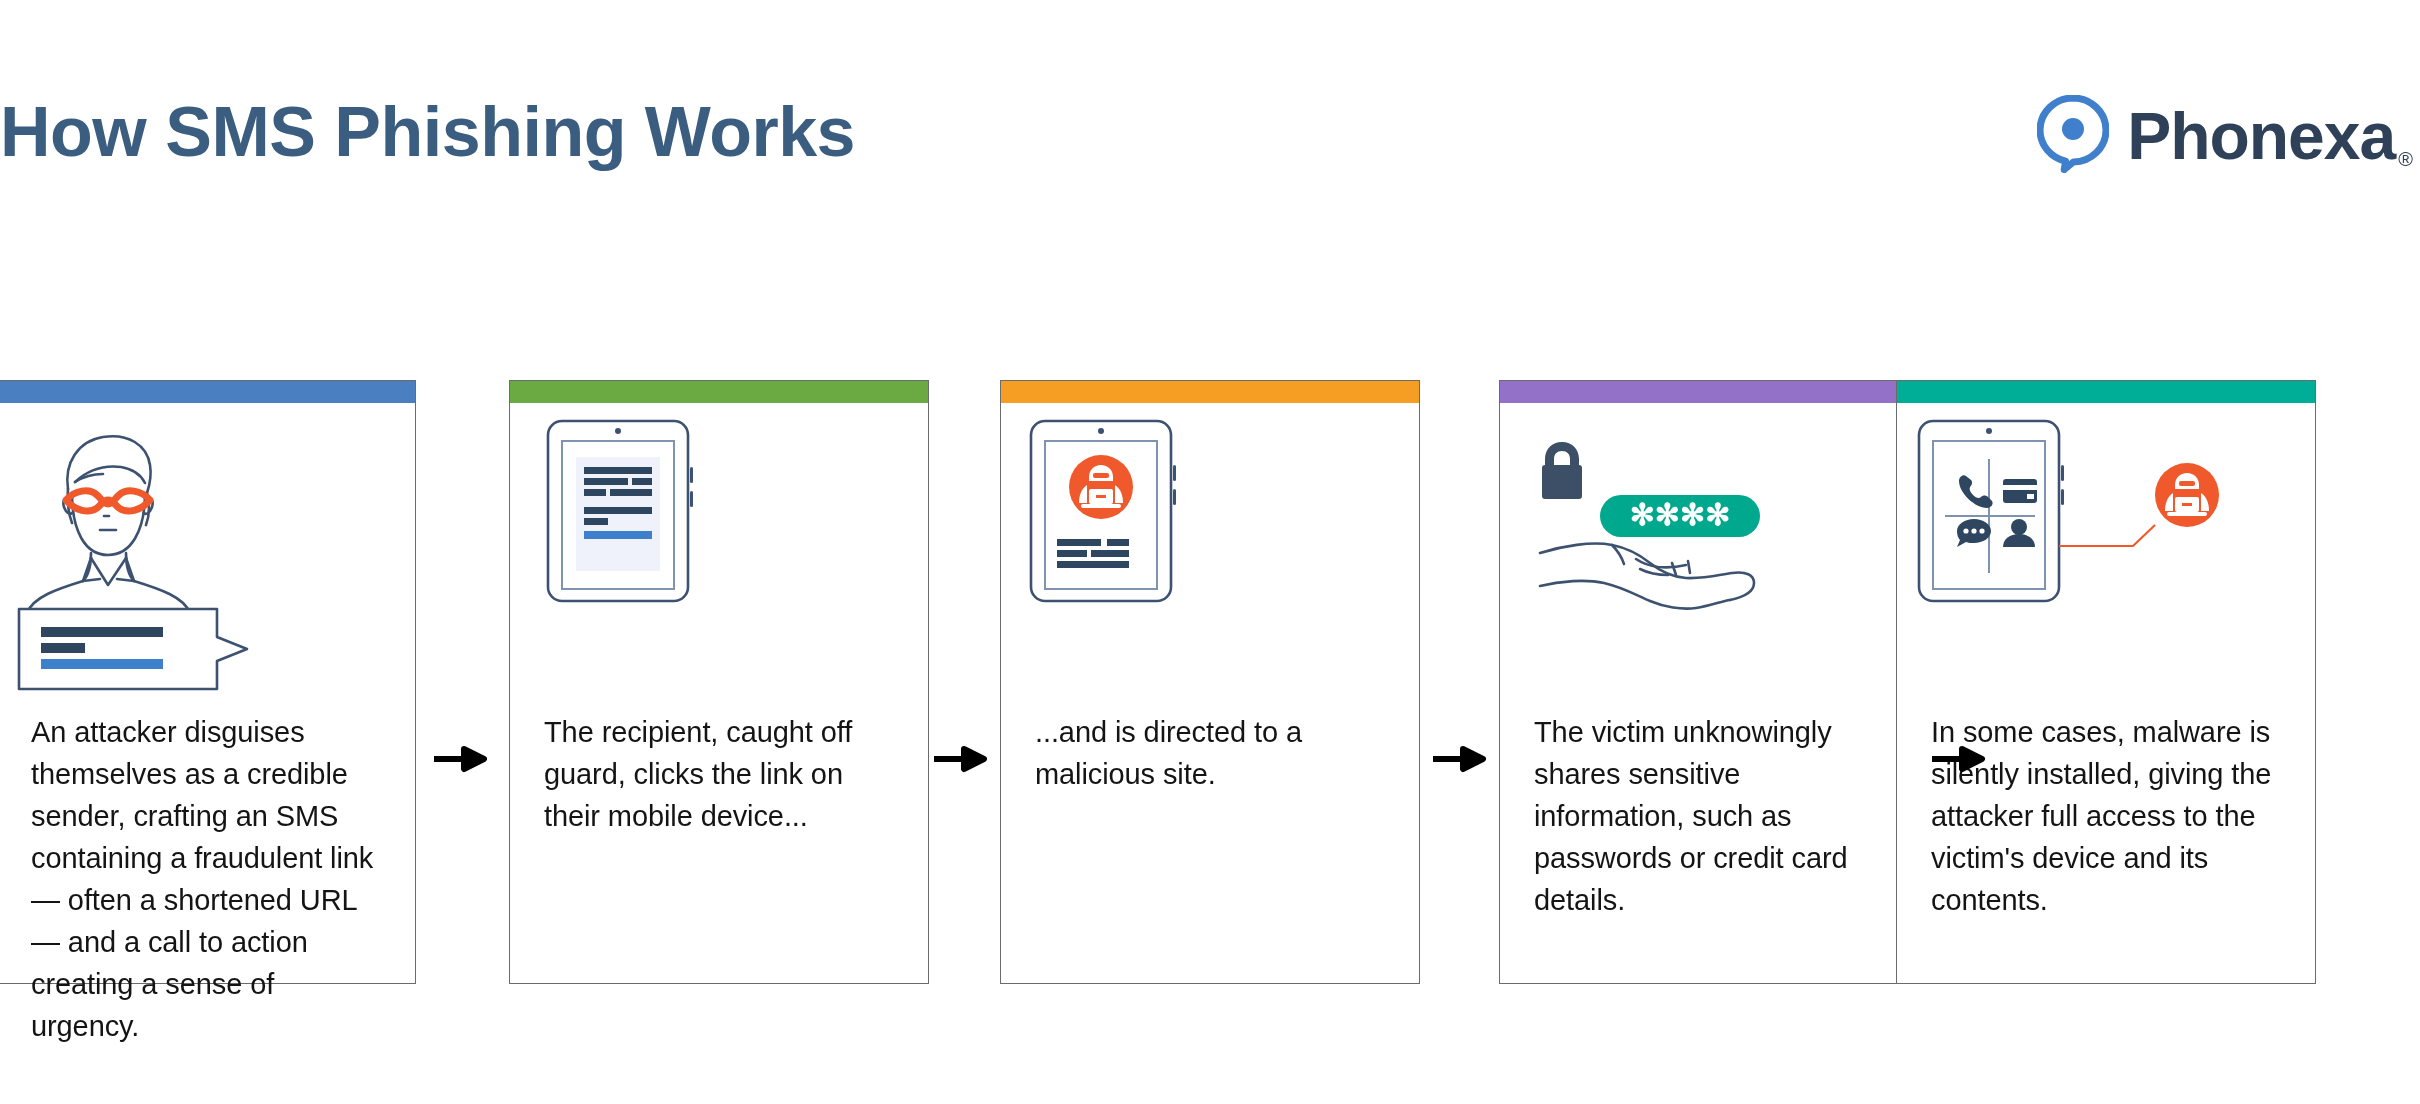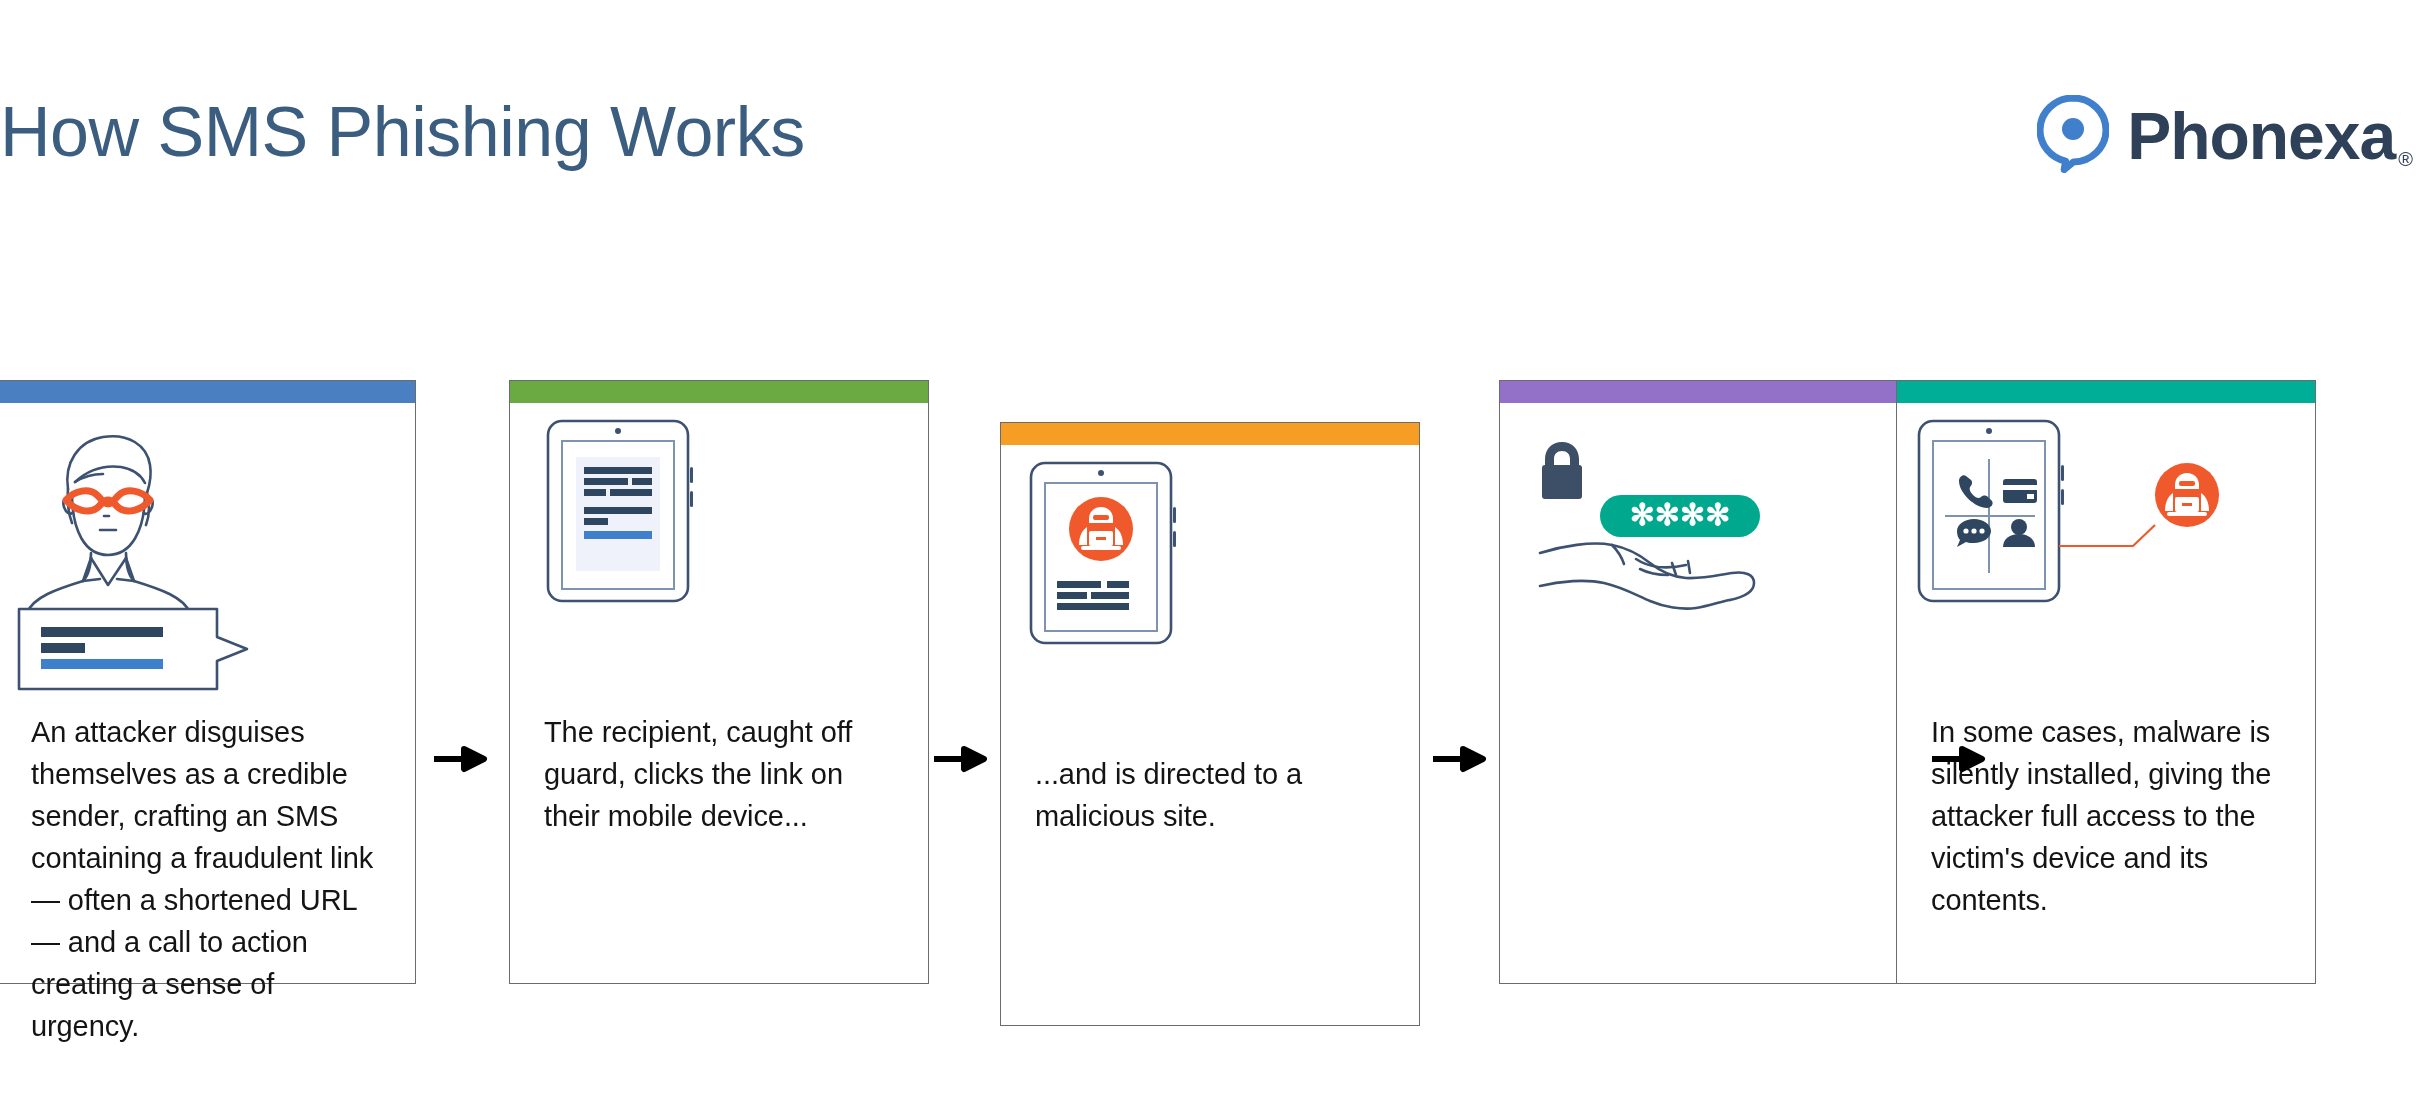--- a/index.html
+++ b/index.html
@@ -8,21 +8,21 @@
     font-family:"Liberation Sans", sans-serif;
     position:relative;
     overflow:hidden;
   }
 
   
   #page-title {
     position:absolute;
     left:0px; top:92px;
     font-size:70px;
-    font-weight:400;
+    font-weight:700;
     letter-spacing:-0.5px;
     color:#3B5D80;
     white-space:nowrap;
   }
   #brand-logo {
     position:absolute;
     right:8px; top:95px;
     display:flex; align-items:center; gap:18px;
   }
   #brand-logo .mark { display:block; }
@@ -71,21 +71,21 @@
     top:330px;
     font-size:29px;
     line-height:1.45;
     color:#141414;
     letter-spacing:-0.1px;
   }
 
   
   #card-1 { left:-4px; }
   #card-2 { left:500px;margin-left:9px; }
-  #card-3 { left:1000px;margin-top:42px; }
+  #card-3 { left:1000px; }
   #card-4 { left:1499px; }
   #card-5 { left:1896px; }
 
   
   .step-arrow {
     position:absolute;
     top:364px;
     width:80px;
     text-align:center;
     font-size:0;
@@ -245,20 +245,21 @@
           <path d="M40 150 C62 143 92 138 112 142 C128 145 140 152 150 160 C160 168 172 174 186 175 C204 176 218 172 232 170 C246 168 254 172 254 180 C254 189 244 194 230 197"></path>
           <path d="M40 183 C60 178 86 176 104 180 C122 184 136 192 150 198 C164 204 182 207 196 205 C210 203 222 198 230 197"></path>
           <path d="M112 142 C118 148 122 155 124 161"></path>
           <path d="M136 156 C142 160 150 163 158 164 C168 165 178 164 186 162"></path>
           <path d="M140 166 C148 170 158 172 168 172"></path>
           <path d="M172 160 L176 172"></path>
           <path d="M188 158 L190 170"></path>
         </g>
       </svg>
     </div>
+    <p class="card-text">The victim unknowingly shares sensitive information, such as passwords or credit card details.</p>
   </div>
 
   <div class="card" id="card-5">
     <div class="card-top" style="background:#00AE97"></div>
     <div class="card-art">
       <svg width="420" height="312" viewBox="0 0 420 312" aria-hidden="true">
         <rect x="22" y="18" width="140" height="180" rx="14" fill="#ffffff" stroke="#3D5170" stroke-width="2.6"></rect>
         <rect x="36" y="38" width="112" height="148" fill="#ffffff" stroke="#7E93B0" stroke-width="2"></rect>
         <circle cx="92" cy="28" r="3" fill="#3D5170"></circle>
         <rect x="164" y="62" width="3" height="16" rx="1.5" fill="#3D5170"></rect>

